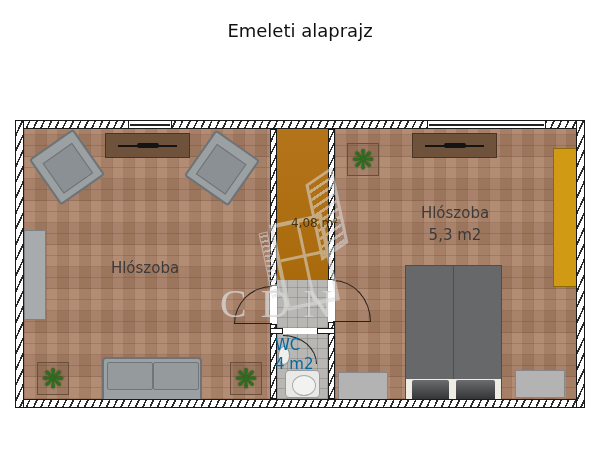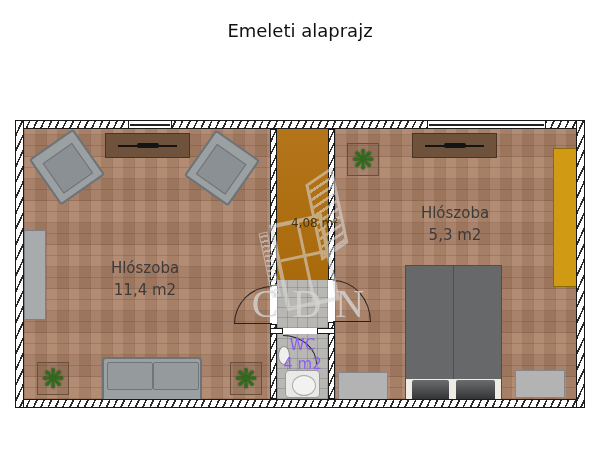--- a/index.html
+++ b/index.html
@@ -46,21 +46,21 @@
   .room-left{left:9px;top:9px;width:246px;height:270px;}
   .room-right{left:320px;top:9px;width:241px;height:270px;}
   .corridor{left:262px;top:9px;width:51px;height:151px;}
   .landing{left:262px;top:160px;width:51px;height:48px;}
   .wcfloor{left:262px;top:214px;width:51px;height:65px;}
 
   
   .roomlabel{z-index:15;text-align:center;color:#3b3b3b;font-size:15px;line-height:1.45;}
   .arealabel{z-index:15;text-align:center;color:#2b2b2b;font-size:13px;}
   .stairlabel{z-index:21;text-align:center;color:#43320f;font-size:12px;}
-  .wclabel{z-index:15;text-align:center;color:#8b5cf6;font-size:15px;line-height:1.25;}
+  .wclabel{z-index:15;text-align:left;color:#0369a1;font-size:15px;line-height:1.25;}
 
   
   .cabinet{height:25px;width:85px;background:var(--cabinet-brown);border:1px solid #4a3524;z-index:5;}
   .cabinet .line{position:absolute;left:12px;right:12px;top:11px;height:2px;background:#141414;}
   .cabinet .tv{position:absolute;left:31px;top:9px;width:22px;height:5px;background:#141414;border-radius:2px;}
   .chair{width:54px;height:56px;background:var(--furniture-gray);border:2px solid #6e7377;border-radius:3px;z-index:5;}
   .chair .seat{position:absolute;left:7px;right:7px;top:9px;bottom:6px;background:#8b9094;border:1px solid #6e7377;}
   .wardrobe-gray{background:#a8abad;border:1px solid #7e8183;z-index:5;}
   .wardrobe-orange{background:var(--wardrobe-orange);border:1px solid #8a6a08;z-index:5;}
   .sofa{left:87px;top:237px;width:100px;height:45px;background:var(--furniture-gray);
@@ -92,21 +92,21 @@
 
   
   .sink{left:263px;top:226px;width:12px;height:19px;background:#efefed;border:1px solid #8f8f8f;
         border-radius:50%;z-index:5;}
   .toilet{left:270px;top:250px;width:35px;height:28px;background:#e9e9e7;border:1px solid #9a9a9a;
           border-radius:4px;z-index:5;}
   .toilet .bowl{position:absolute;left:6px;top:4px;width:22px;height:19px;border:1px solid #ababab;
           border-radius:50%;background:#f2f2f0;}
 
   
-  .wm-text{left:205px;top:160px;width:190px;text-align:center;z-index:20;pointer-events:none;
+  .wm-text{left:205px;top:160px;width:190px;text-align:left;z-index:20;pointer-events:none;
      font-family:"Liberation Serif","DejaVu Serif",serif;font-size:40px;letter-spacing:14px;
      color:rgba(214,214,214,.78);}
   .wm-logo{left:245px;top:58px;width:90px;height:135px;z-index:19;opacity:.55;
      transform:rotate(-12deg);pointer-events:none;}
   .wm-logo .frame{position:absolute;left:14px;top:40px;width:46px;height:80px;border:4px solid #dcdcdc;}
   .wm-logo .frame .v{position:absolute;left:50%;top:0;bottom:0;width:3px;background:#dcdcdc;}
   .wm-logo .frame .h{position:absolute;left:0;right:0;top:40%;height:3px;background:#dcdcdc;}
   .wm-logo .sash{position:absolute;right:2px;top:2px;width:24px;height:72px;border:3px solid #dcdcdc;
      transform:skewY(-22deg);background:repeating-linear-gradient(0deg,#dcdcdc 0 3px,transparent 3px 8px);}
   .wm-logo .bar{position:absolute;left:2px;top:46px;width:7px;height:64px;
@@ -141,21 +141,20 @@
     <div class="cush" style="left:49px;"></div>
   </div>
   <div class="abs plantbox" style="left:22px;top:242px;">
       <span>❋</span>
     </div>
   <div class="abs plantbox" style="left:215px;top:242px;">
       <span>❋</span>
     </div>
   <div class="abs roomlabel" style="left:70px;top:138px;width:120px;">
     <div>Hlószoba</div>
-    <div>11,4 m2</div>
   </div>
 
   <div class="abs plantbox" style="left:332px;top:23px;">
       <span>❋</span>
     </div>
   <div class="abs cabinet" style="left:397px;top:13px;">
     <div class="line"></div>
     <div class="tv"></div>
   </div>
   <div class="abs wardrobe-orange" style="left:538px;top:28px;width:25px;height:139px;"></div>

